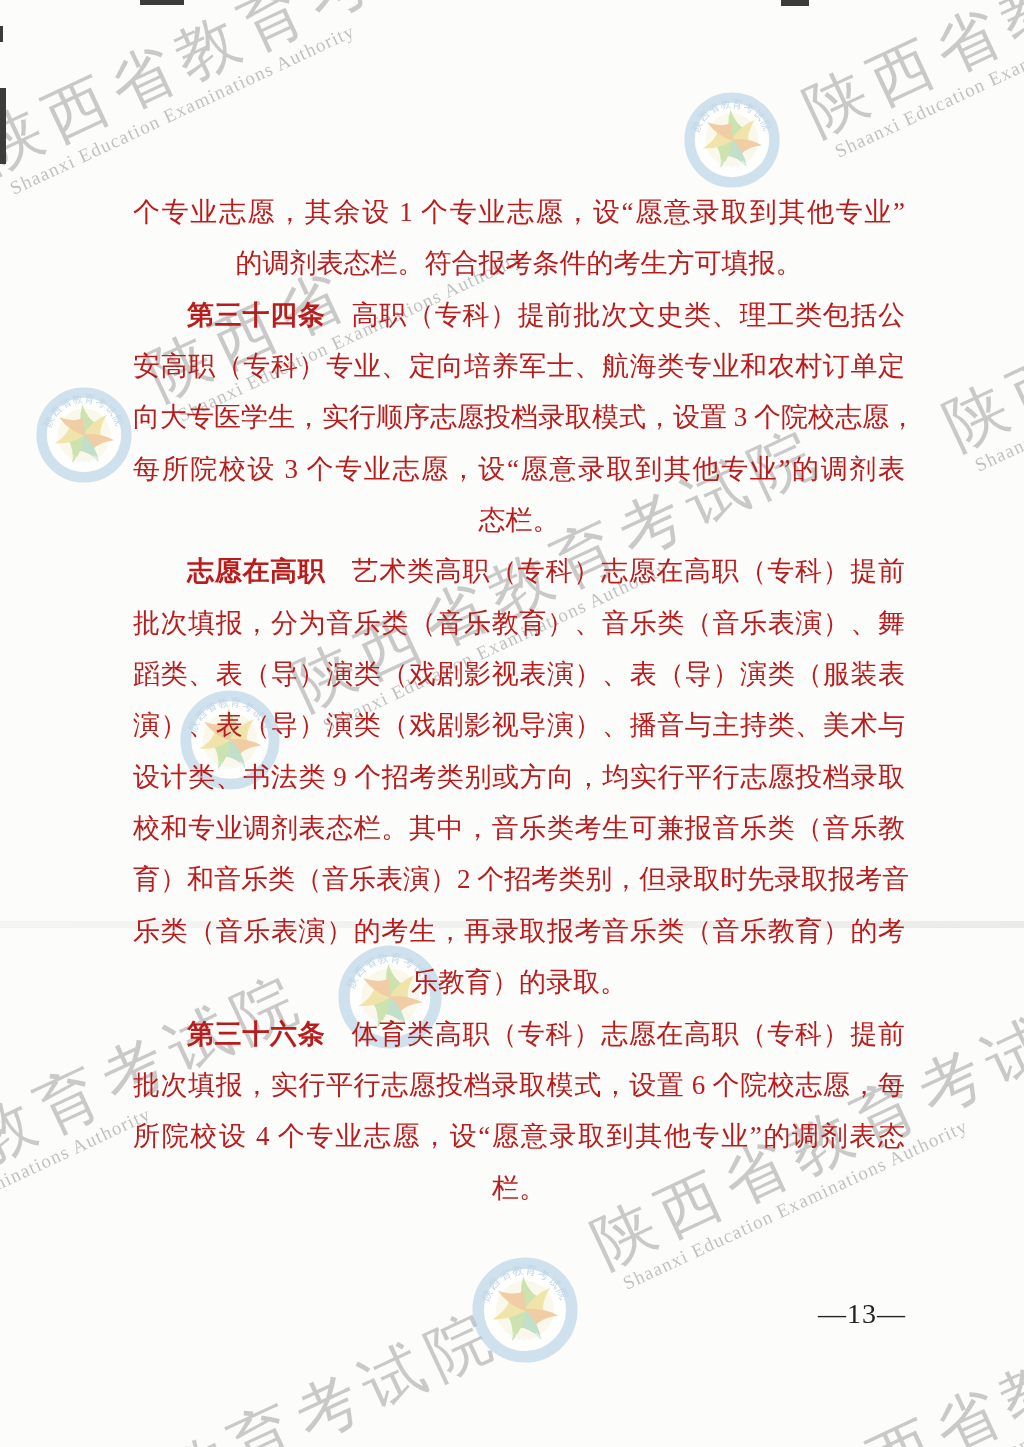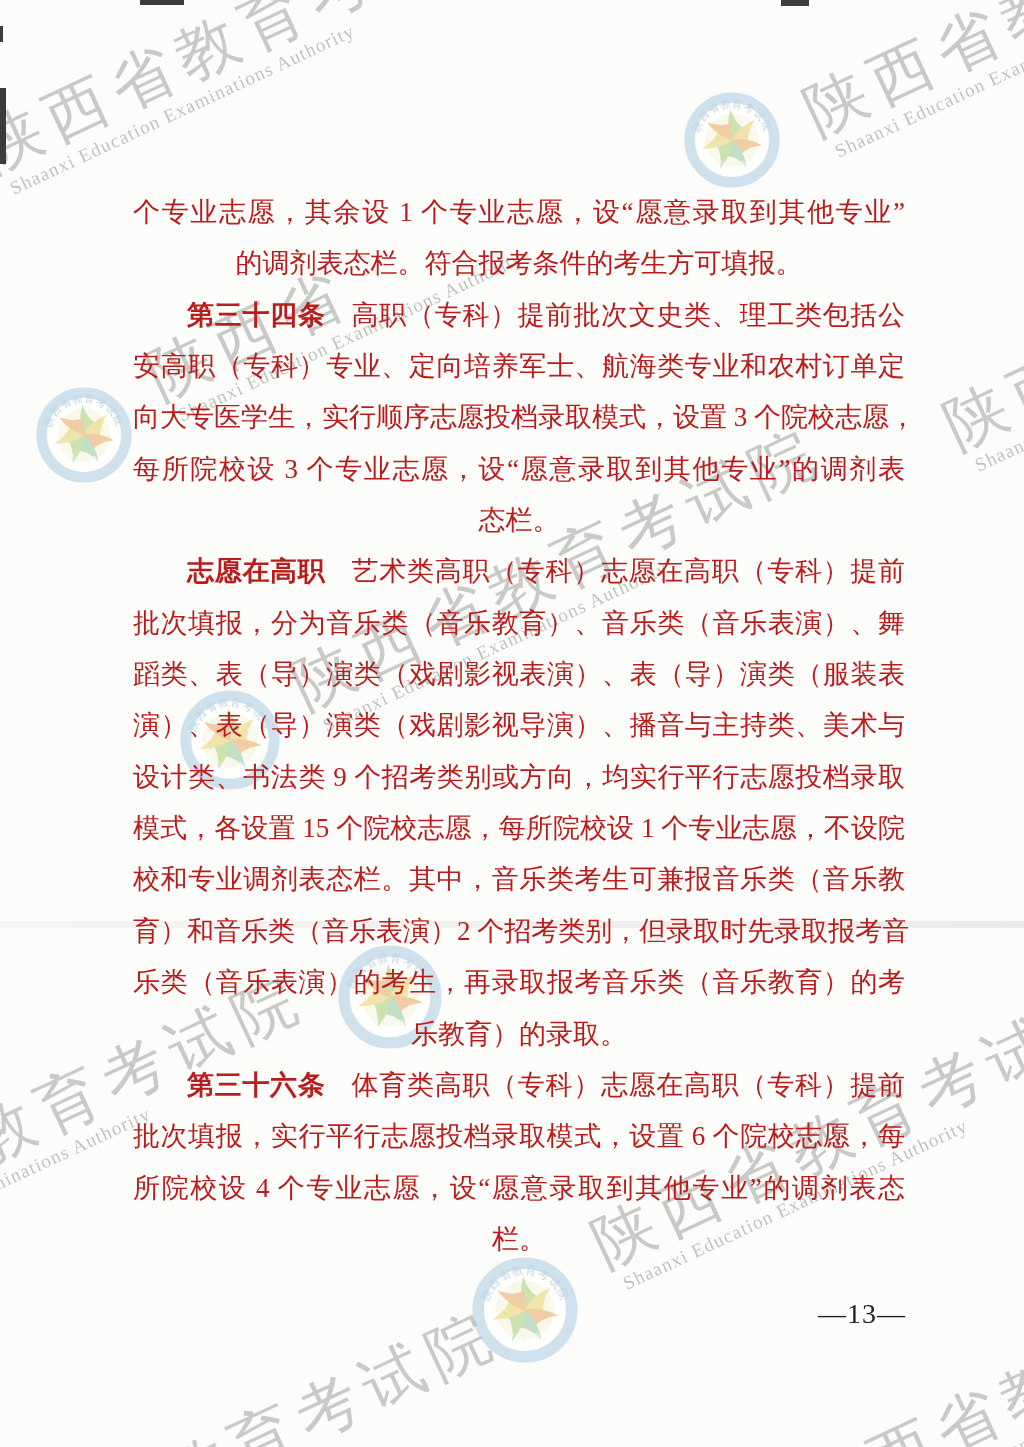--- a/index.html
+++ b/index.html
@@ -189,21 +189,20 @@
     <div class="line j ind"><span class="term">第三十四条</span><span>高职（专科）提前批次文史类、理工类包括公</span></div>
     <div class="line j"><span>安高职（专科）专业、定向培养军士、航海类专业和农村订单定</span></div>
     <div class="line j"><span>向大专医学生，实行顺序志愿投档录取模式，设置 3 个院校志愿，</span></div>
     <div class="line j"><span>每所院校设 3 个专业志愿，设“愿意录取到其他专业”的调剂表</span></div>
     <div class="line"><span>态栏。</span></div>
     <div class="line j ind"><span class="term">志愿在高职</span><span>艺术类高职（专科）志愿在高职（专科）提前</span></div>
     <div class="line j"><span>批次填报，分为音乐类（音乐教育）、音乐类（音乐表演）、舞</span></div>
     <div class="line j"><span>蹈类、表（导）演类（戏剧影视表演）、表（导）演类（服装表</span></div>
     <div class="line j"><span>演）、表（导）演类（戏剧影视导演）、播音与主持类、美术与</span></div>
     <div class="line j"><span>设计类、书法类 9 个招考类别或方向，均实行平行志愿投档录取</span></div>
-    <div class="line j"><span>模式，各设置 15 个院校志愿，每所院校设 1 个专业志愿，不设院</span></div>
     <div class="line j"><span>校和专业调剂表态栏。其中，音乐类考生可兼报音乐类（音乐教</span></div>
     <div class="line j"><span>育）和音乐类（音乐表演）2 个招考类别，但录取时先录取报考音</span></div>
     <div class="line j"><span>乐类（音乐表演）的考生，再录取报考音乐类（音乐教育）的考</span></div>
     <div class="line"><span>乐教育）的录取。</span></div>
     <div class="line j ind"><span class="term">第三十六条</span><span>体育类高职（专科）志愿在高职（专科）提前</span></div>
     <div class="line j"><span>批次填报，实行平行志愿投档录取模式，设置 6 个院校志愿，每</span></div>
     <div class="line j"><span>所院校设 4 个专业志愿，设“愿意录取到其他专业”的调剂表态</span></div>
     <div class="line"><span>栏。</span></div>
   </div>
 

